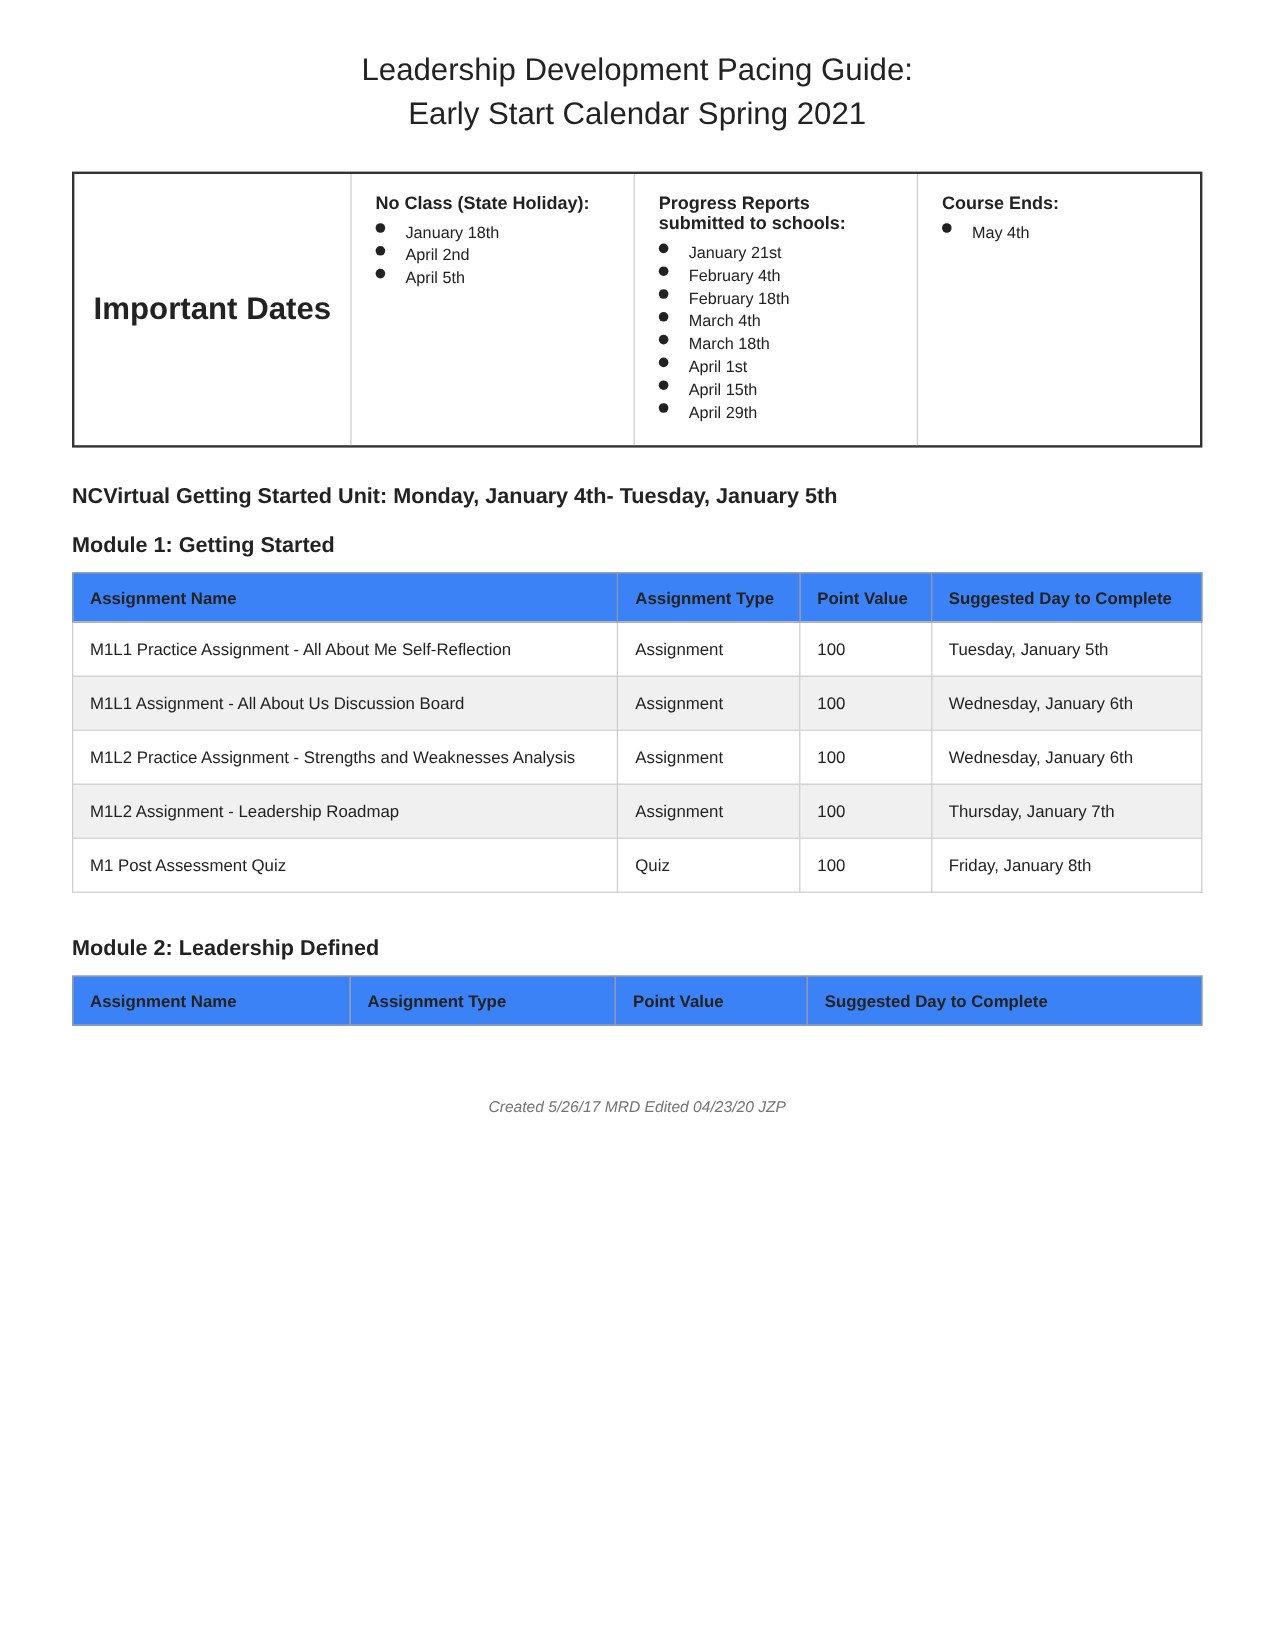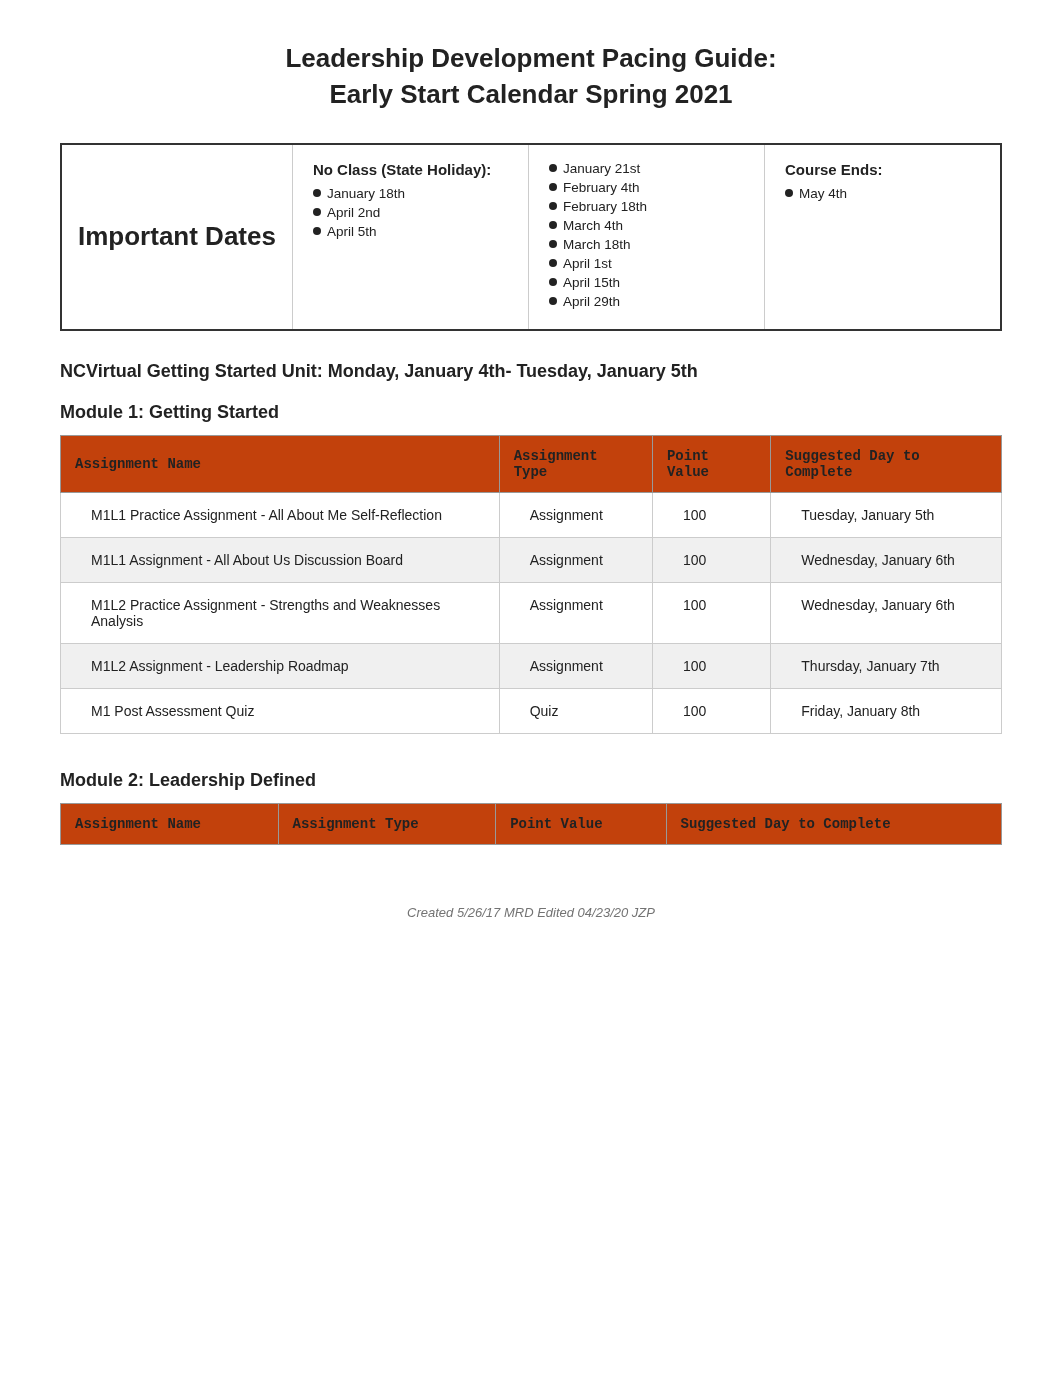--- a/index.html
+++ b/index.html
@@ -7,21 +7,21 @@
       font-family: Arial, sans-serif;
       background: #fff;
       color: #222;
       width: 1062px;
       min-height: 1377px;
       padding: 40px 60px;
     }
     .page-title {
       text-align: center;
       font-size: 26px;
-      font-weight: bold;
+      font-weight: normal;
       margin-bottom: 30px;
       line-height: 1.4;
     }
     .important-dates-box {
       border: 2px solid #333;
       display: flex;
       flex-direction: row;
       align-items: stretch;
       margin-bottom: 30px;
       background: #fff;
@@ -53,22 +53,22 @@
       margin-bottom: 8px;
     }
     .dates-col ul {
       list-style: none;
       padding: 0;
     }
     .dates-col ul li {
       font-size: 13.5px;
       margin-bottom: 4px;
       display: flex;
-      align-items: center;
-      gap: 6px;
+      align-items: flex-start;
+      gap: 17px;
     }
     .bullet {
       display: inline-block;
       width: 8px;
       height: 8px;
       background: #222;
       border-radius: 50%;
       flex-shrink: 0;
     }
     .ncvirtual-heading {
@@ -83,38 +83,37 @@
       margin-bottom: 12px;
       color: #222;
     }
     .assignments-table {
       width: 100%;
       border-collapse: collapse;
       margin-bottom: 36px;
       font-size: 14px;
     }
     .assignments-table thead tr {
-      background: #c2410c;
-      font-family: Liberation Mono, monospace;
+      background: #3b82f6;
     }
     .assignments-table thead th {
       padding: 12px 14px;
       text-align: left;
       font-weight: bold;
       font-size: 14px;
       border: 1px solid #999;
     }
     .assignments-table tbody tr {
       background: #fff;
     }
     .assignments-table tbody tr:nth-child(even) {
       background: #f0f0f0;
     }
     .assignments-table tbody td {
-      padding: 14px 30px;
+      padding: 14px 14px;
       border: 1px solid #ccc;
       vertical-align: top;
       font-size: 14px;
     }
     .footer-note {
       text-align: center;
       font-style: italic;
       font-size: 13px;
       color: #737373;
       margin-top: 60px;
@@ -144,20 +143,21 @@
             <span>April 2nd</span>
           </li>
         <li>
             <span class="bullet"></span>
             <span>April 5th</span>
           </li>
       </ul>
     </div>
 
     <div class="dates-col">
+      <div class="dates-col-title">Progress Reports submitted to schools:</div>
       <ul>
         <li>
             <span class="bullet"></span>
             <span>January 21st</span>
           </li>
         <li>
             <span class="bullet"></span>
             <span>February 4th</span>
           </li>
         <li>

